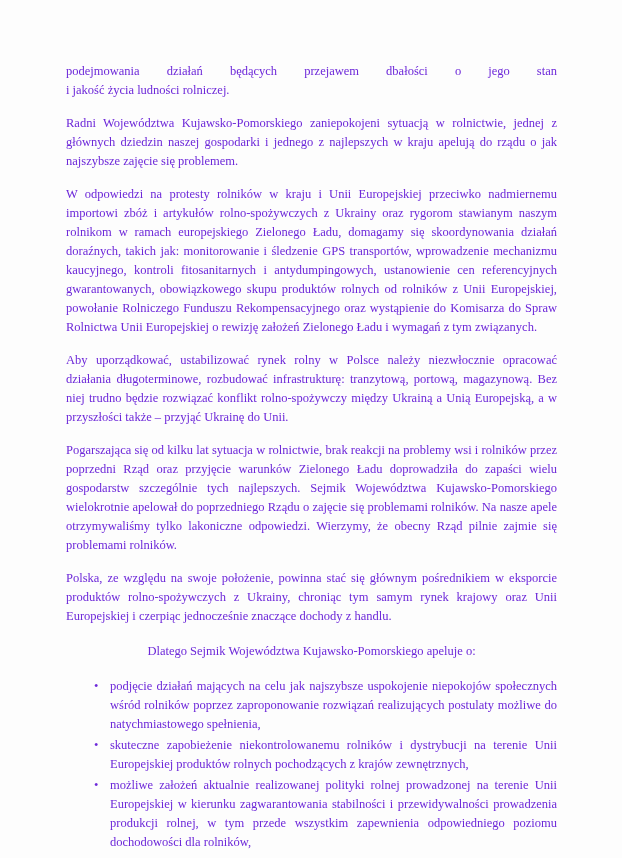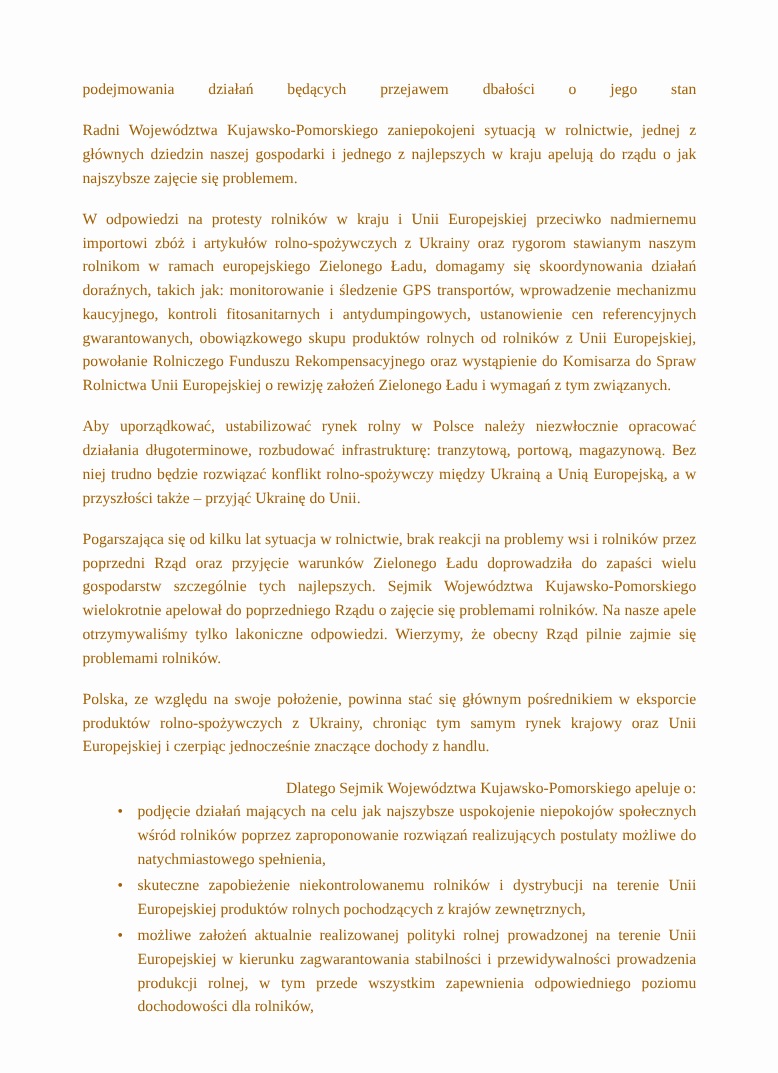--- a/index.html
+++ b/index.html
@@ -10,21 +10,21 @@
     width: 622px;
     height: 858px;
     background: #ffffff;
     overflow: hidden;
     position: relative;
   }
   .page {
     position: absolute;
     inset: 0;
     background: #fdfdfd;
-    color: #a16207;
+    color: #6d28d9;
     font-family: "Liberation Serif", "DejaVu Serif", serif;
     font-size: 12.5px;
     line-height: 19px;
   }
   .content {
     position: absolute;
     left: 66px;
     top: 62px;
     width: 491px;
   }
@@ -35,22 +35,22 @@
   }
   
   .cont-line-justified {
     text-align: justify;
     text-align-last: justify;
   }
   .cont-line-plain {
     text-align: left;
   }
   .appeal-lead {
-    margin: 0;
-    text-align: right;
+    margin: 16px;
+    text-align: center;
   }
   ul.appeal-list {
     margin: 0;
     padding: 0 0 0 44px;
     list-style: none;
   }
   ul.appeal-list li {
     position: relative;
     text-align: justify;
     margin: 0 0 2px 0;
@@ -65,20 +65,21 @@
   }
 </style>
 </head>
 <body>
 
 <div class="page">
   <div class="content">
 
     <div class="para">
       <div class="cont-line-justified">podejmowania działań będących przejawem dbałości o jego stan</div>
+      <div class="cont-line-plain">i jakość życia ludności rolniczej.</div>
     </div>
 
     <p class="para">Radni Województwa Kujawsko-Pomorskiego zaniepokojeni sytuacją w rolnictwie, jednej z głównych dziedzin naszej gospodarki i jednego z najlepszych w kraju apelują do rządu o jak najszybsze zajęcie się problemem.</p>
 
     <p class="para">W odpowiedzi na protesty rolników w kraju i Unii Europejskiej przeciwko nadmiernemu importowi zbóż i artykułów rolno-spożywczych z Ukrainy oraz rygorom stawianym naszym rolnikom w ramach europejskiego Zielonego Ładu, domagamy się skoordynowania działań doraźnych, takich jak: monitorowanie i śledzenie GPS transportów, wprowadzenie mechanizmu kaucyjnego, kontroli fitosanitarnych i antydumpingowych, ustanowienie cen referencyjnych gwarantowanych, obowiązkowego skupu produktów rolnych od rolników z Unii Europejskiej, powołanie Rolniczego Funduszu Rekompensacyjnego oraz wystąpienie do Komisarza do Spraw Rolnictwa Unii Europejskiej o rewizję założeń Zielonego Ładu i wymagań z tym związanych.</p>
 
     <p class="para">Aby uporządkować, ustabilizować rynek rolny w Polsce należy niezwłocznie opracować działania długoterminowe, rozbudować infrastrukturę: tranzytową, portową, magazynową. Bez niej trudno będzie rozwiązać konflikt rolno-spożywczy między Ukrainą a Unią Europejską, a w przyszłości także – przyjąć Ukrainę do Unii.</p>
 
     <p class="para">Pogarszająca się od kilku lat sytuacja w rolnictwie, brak reakcji na problemy wsi i rolników przez poprzedni Rząd oraz przyjęcie warunków Zielonego Ładu doprowadziła do zapaści wielu gospodarstw szczególnie tych najlepszych. Sejmik Województwa Kujawsko-Pomorskiego wielokrotnie apelował do poprzedniego Rządu o zajęcie się problemami rolników. Na nasze apele otrzymywaliśmy tylko lakoniczne odpowiedzi. Wierzymy, że obecny Rząd pilnie zajmie się problemami rolników.</p>
 

